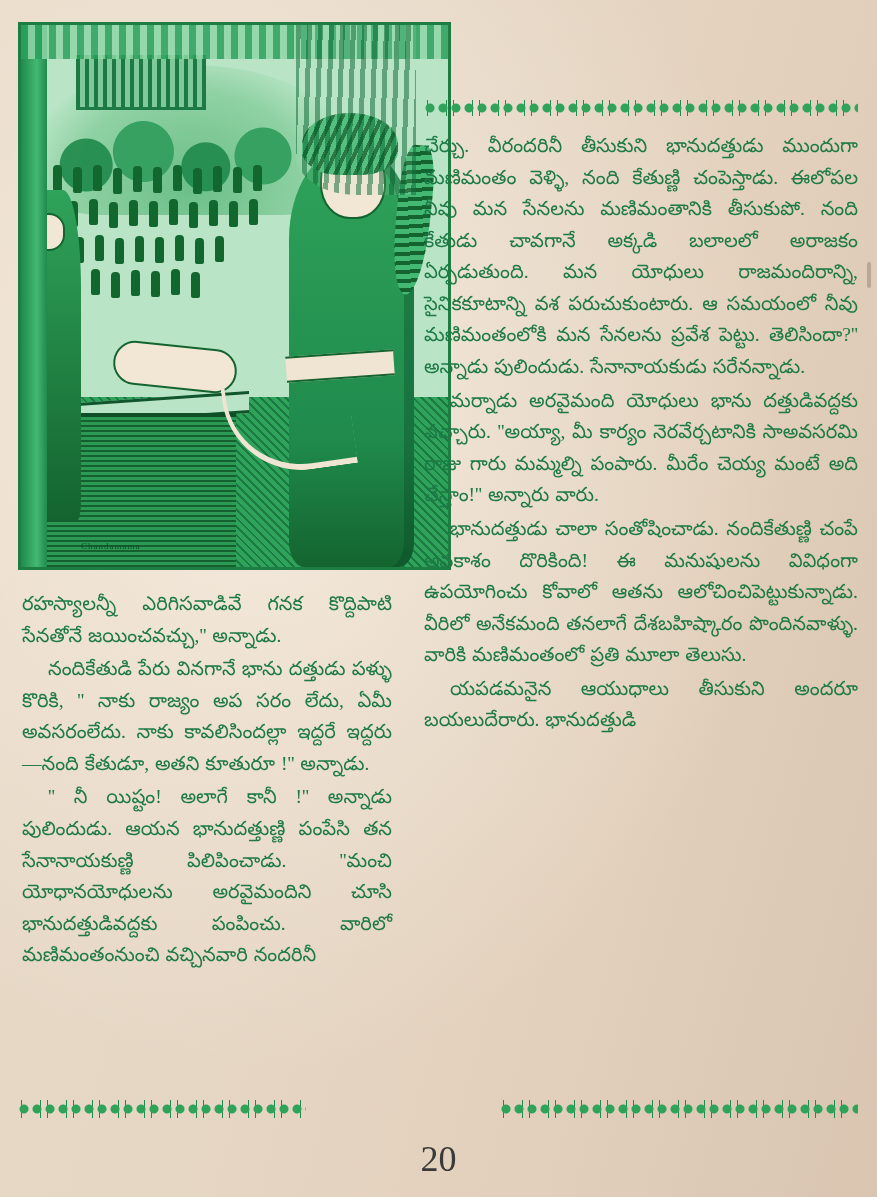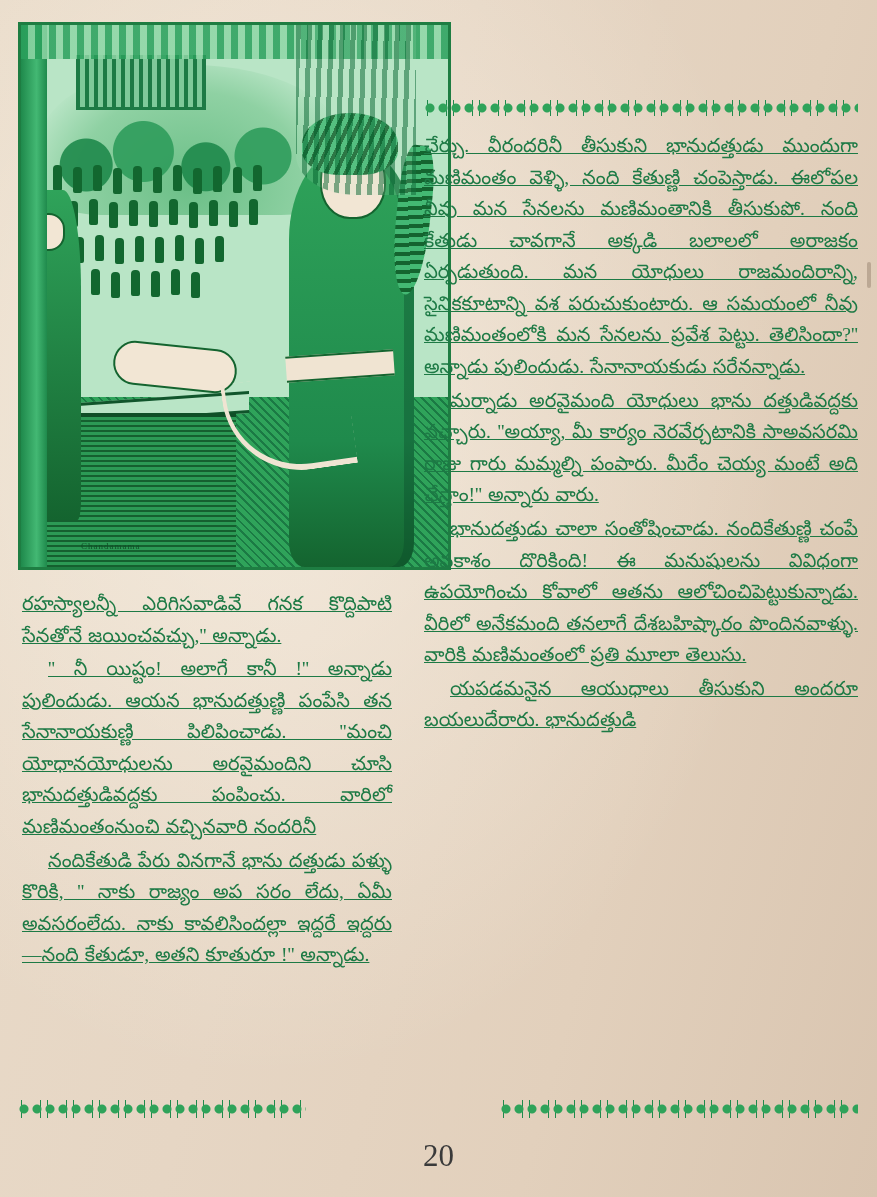--- a/index.html
+++ b/index.html
@@ -240,21 +240,20 @@
     color: #1d7a45;
     font-family: "Liberation Serif", serif;
     font-size: 19.5px;
     line-height: 1.62;
     text-align: justify;
     text-justify: inter-word;
     word-spacing: 1px;
   }
   .col p {
     margin: 0 0 2px 0;
-    text-decoration: underline;
   }
   .col p.indent {
     text-indent: 26px;
   }
   .col-left {
     left: 22px;
     top: 588px;
     width: 370px;
   }
   .col-right {
@@ -276,21 +275,21 @@
     font-weight: bold;
     letter-spacing: 1px;
   }
   .page-number {
     position: absolute;
     left: 0; right: 0;
     top: 1138px;
     text-align: center;
     color: #3a3a3a;
     font-family: "Liberation Serif", serif;
-    font-size: 31px;
+    font-size: 36px;
   }
   .edge-mark {
     position: absolute;
     right: 6px;
     top: 262px;
     width: 4px;
     height: 26px;
     background: rgba(120,100,80,.35);
     border-radius: 2px;
   }
@@ -372,19 +371,19 @@
 
   <div class="col col-right">
     <p>చేర్చు. వీరందరినీ తీసుకుని భానుదత్తుడు ముందుగా మణిమంతం వెళ్ళి, నంది కేతుణ్ణి చంపెస్తాడు. ఈలోపల నీవు మన సేనలను మణిమంతానికి తీసుకుపో. నంది కేతుడు చావగానే అక్కడి బలాలలో అరాజకం ఏర్పడుతుంది. మన యోధులు రాజమందిరాన్ని, సైనికకూటాన్ని వశ పరుచుకుంటారు. ఆ సమయంలో నీవు మణిమంతంలోకి మన సేనలను ప్రవేశ పెట్టు. తెలిసిందా?'' అన్నాడు పులిందుడు. సేనానాయకుడు సరేనన్నాడు.</p>
     <p class="indent">మర్నాడు అరవైమంది యోధులు భాను దత్తుడివద్దకు వచ్చారు. ''అయ్యా, మీ కార్యం నెరవేర్చటానికి సాఅవసరమి రాజు గారు మమ్మల్ని పంపారు. మీరేం చెయ్య మంటే అది చేస్తాం!'' అన్నారు వారు.</p>
     <p class="indent">భానుదత్తుడు చాలా సంతోషించాడు. నందికేతుణ్ణి చంపే అవకాశం దొరికింది! ఈ మనుషులను వివిధంగా ఉపయోగించు కోవాలో ఆతను ఆలోచించిపెట్టుకున్నాడు. వీరిలో అనేకమంది తనలాగే దేశబహిష్కారం పొందినవాళ్ళు. వారికి మణిమంతంలో ప్రతి మూలా తెలుసు.</p>
     <p class="indent">యపడమనైన ఆయుధాలు తీసుకుని అందరూ బయలుదేరారు. భానుదత్తుడి</p>
   </div>
 
   <div class="col col-left">
     <p>రహస్యాలన్నీ ఎరిగిసవాడివే గనక కొద్దిపాటి సేనతోనే జయించవచ్చు,'' అన్నాడు.</p>
+    <p class="indent">నందికేతుడి పేరు వినగానే భాను దత్తుడు పళ్ళు కొరికి, '' నాకు రాజ్యం అప సరం లేదు, ఏమీ అవసరంలేదు. నాకు కావలిసిందల్లా ఇద్దరే ఇద్దరు—నంది కేతుడూ, అతని కూతురూ !'' అన్నాడు.</p>
     <p class="indent">'' నీ యిష్టం! అలాగే కానీ !'' అన్నాడు పులిందుడు. ఆయన భానుదత్తుణ్ణి పంపేసి తన సేనానాయకుణ్ణి పిలిపించాడు. ''మంచి యోధానయోధులను అరవైమందిని చూసి భానుదత్తుడివద్దకు పంపించు. వారిలో మణిమంతంనుంచి వచ్చినవారి నందరినీ</p>
-    <p class="indent">నందికేతుడి పేరు వినగానే భాను దత్తుడు పళ్ళు కొరికి, '' నాకు రాజ్యం అప సరం లేదు, ఏమీ అవసరంలేదు. నాకు కావలిసిందల్లా ఇద్దరే ఇద్దరు—నంది కేతుడూ, అతని కూతురూ !'' అన్నాడు.</p>
   </div>
 
   <div class="page-number">20</div>
   <div class="edge-mark"></div>
 </div>
 
 </body></html>

